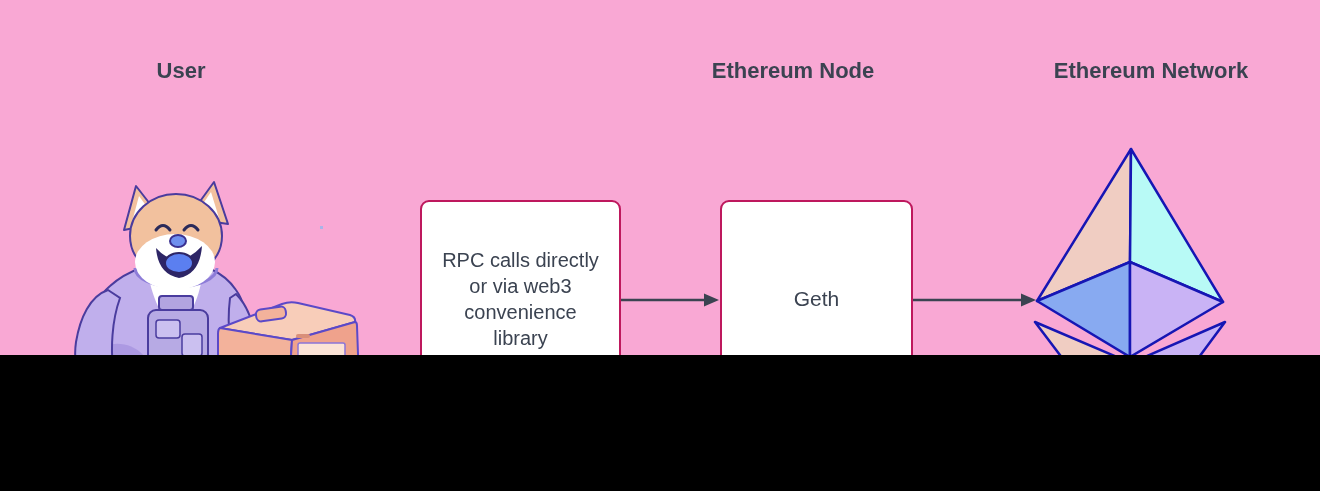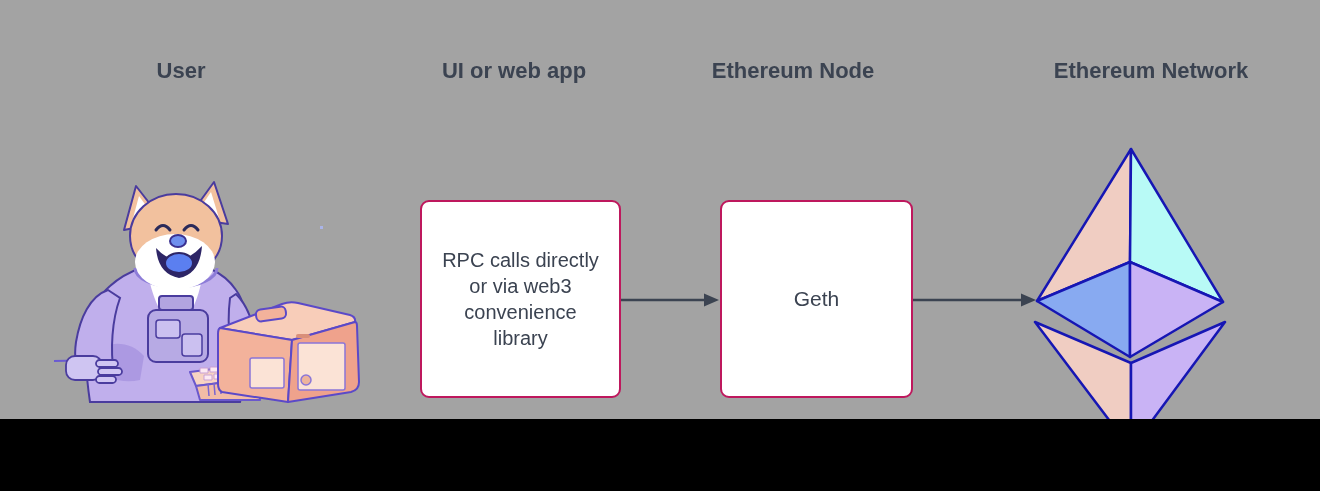--- a/index.html
+++ b/index.html
@@ -1,20 +1,20 @@
 <!DOCTYPE html>
 <html><head>
 <meta charset="utf-8">
 <style>
   html, body { margin: 0; padding: 0; background: #000; }
   .canvas {
     position: relative;
     width: 1320px;
-    height: 419px;
-    background: #a3a3a3;
+    height: 355px;
+    background: #f9a8d4;
     overflow: hidden;
     font-family: "Liberation Sans", sans-serif;
   }
   .col-label {
     position: absolute;
     top: 58px;
     transform: translateX(-50%);
     font-size: 22px;
     font-weight: bold;
     color: #3B4351;
@@ -40,21 +40,20 @@
   .overlay { position: absolute; left: 0; top: 0; pointer-events: none; }
   .doge-wrap { position: absolute; left: 52px; top: 178px; width: 330px; height: 226px; }
   .eth-wrap  { position: absolute; left: 1030px; top: 140px; width: 202px; height: 320px; }
 </style>
 </head>
 <body>
 
 <div class="canvas">
 
   <div class="col-label" style="left:181px">User</div>
-  <div class="col-label" style="left:514px">UI or web app</div>
   <div class="col-label" style="left:1151px">Ethereum Network</div>
   <div class="col-label" style="left:793px">Ethereum Node</div>
 
   <svg class="doge-wrap" viewBox="0 0 330 226">
     <g>
 
       <path d="M2,183 L50,182" stroke="#6A5AD2" stroke-width="2" fill="none"></path>
 
       <path d="M38,224 C30,170 32,130 58,108 C76,92 100,84 124,84 C150,84 172,94 184,112 C200,134 198,176 192,210 L188,224 Z" fill="#C0AFEC" stroke="#4A3C9E" stroke-width="2"></path>
       <path d="M44,172 C60,162 80,164 92,178 L88,202 C70,206 52,200 44,190 Z" fill="#AC99E2"></path>

